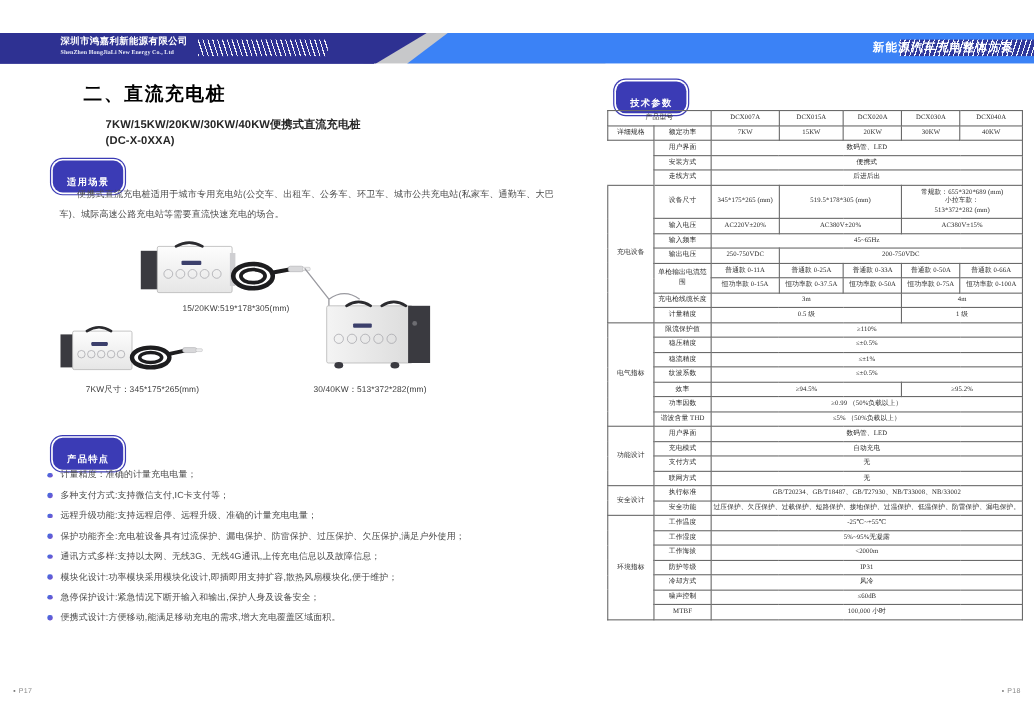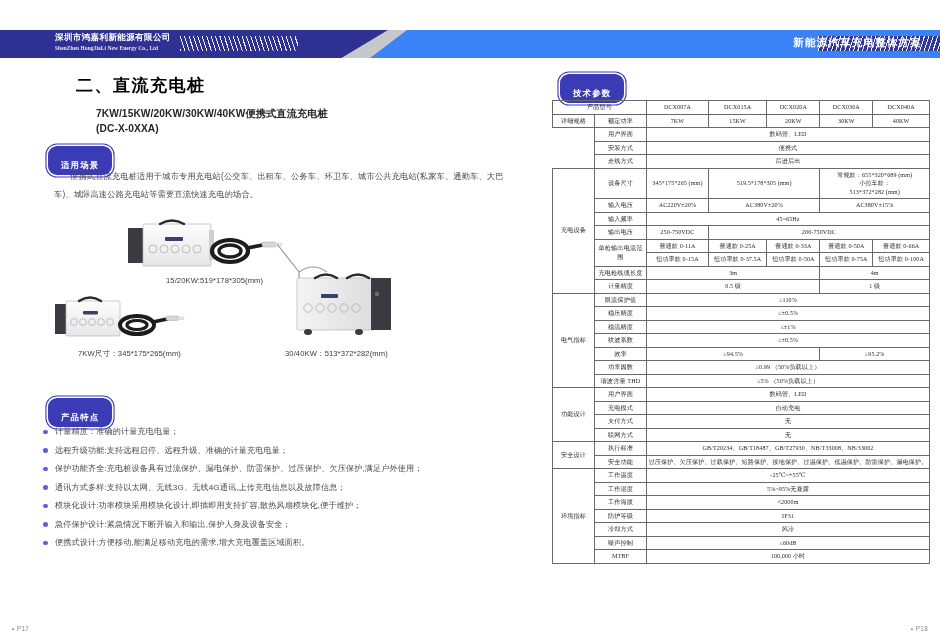--- a/index.html
+++ b/index.html
@@ -232,20 +232,21 @@
       </g>
     </svg>
   </div>
   <div class="cap cap-1520">15/20KW:519*178*305(mm)</div>
   <div class="cap cap-7kw">7KW尺寸：345*175*265(mm)</div>
   <div class="cap cap-3040">30/40KW：513*372*282(mm)</div>
 
   <div class="badge badge-feat">产品特点</div>
   <div class="features">
     <div class="feat-item">计量精度：准确的计量充电电量；</div>
+    <div class="feat-item">多种支付方式:支持微信支付,IC卡支付等；</div>
     <div class="feat-item">远程升级功能:支持远程启停、远程升级、准确的计量充电电量；</div>
     <div class="feat-item">保护功能齐全:充电桩设备具有过流保护、漏电保护、防雷保护、过压保护、欠压保护,满足户外使用；</div>
     <div class="feat-item">通讯方式多样:支持以太网、无线3G、无线4G通讯,上传充电信息以及故障信息；</div>
     <div class="feat-item">模块化设计:功率模块采用模块化设计,即插即用支持扩容,散热风扇模块化,便于维护；</div>
     <div class="feat-item">急停保护设计:紧急情况下断开输入和输出,保护人身及设备安全；</div>
     <div class="feat-item">便携式设计:方便移动,能满足移动充电的需求,增大充电覆盖区域面积。</div>
   </div>
 
   <div class="badge badge-spec">技术参数</div>
 

